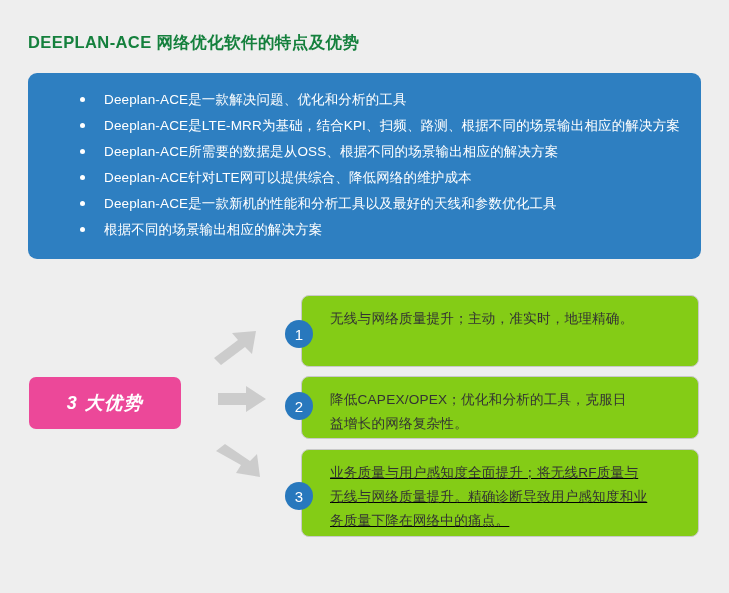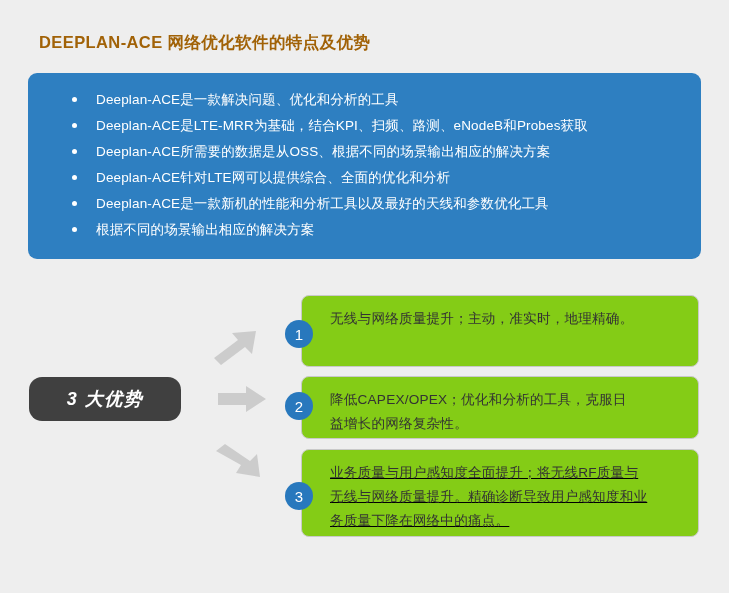--- a/index.html
+++ b/index.html
@@ -11,40 +11,40 @@
     height: 593px;
     background: #eeeeee;
     font-family: "Liberation Sans", "DejaVu Sans", sans-serif;
     overflow: hidden;
     position: relative;
   }
 
   
   .page-title {
     position: absolute;
-    left: 39px;
+    left: 28px;
     top: 32px;
     font-size: 16.5px;
     font-weight: bold;
-    color: #a16207;
+    color: #15803d;
     letter-spacing: 0.4px;
     white-space: nowrap;
   }
 
   
   .feature-panel {
     position: absolute;
     left: 28px;
     top: 73px;
     width: 673px;
     height: 186px;
     background: #2e7fc1;
     border-radius: 9px;
     box-sizing: border-box;
-    padding: 14px 0 0 0;
+    padding: 14px 0 0 8px;
   }
   .feature-list {
     list-style: none;
     margin: 0;
     padding: 0;
   }
   .feature-item {
     display: flex;
     align-items: flex-start;
     height: 26px;
@@ -75,23 +75,23 @@
     width: 729px;
     height: 270px;
   }
 
   
   .advantage-pill {
     position: absolute;
     left: 29px;
     top: 95px;
     width: 152px;
-    height: 44px;
-    background: #404040;
-    border-radius: 13px;
+    height: 52px;
+    background: #ec4899;
+    border-radius: 7px;
     display: flex;
     align-items: center;
     justify-content: center;
   }
   .advantage-pill-label {
     color: #ffffff;
     font-size: 18px;
     font-weight: bold;
     font-style: italic;
     letter-spacing: 1.5px;
@@ -156,31 +156,31 @@
 <div class="feature-panel">
   <ul class="feature-list">
 
     <li class="feature-item">
       <span class="bullet-dot"></span>
       <span class="feature-text">Deeplan-ACE是一款解决问题、优化和分析的工具</span>
     </li>
 
     <li class="feature-item">
       <span class="bullet-dot"></span>
-      <span class="feature-text">Deeplan-ACE是LTE-MRR为基础，结合KPI、扫频、路测、eNodeB和Probes获取</span>
+      <span class="feature-text">Deeplan-ACE是LTE-MRR为基础，结合KPI、扫频、路测、根据不同的场景输出相应的解决方案</span>
     </li>
 
     <li class="feature-item">
       <span class="bullet-dot"></span>
       <span class="feature-text">Deeplan-ACE所需要的数据是从OSS、根据不同的场景输出相应的解决方案</span>
     </li>
 
     <li class="feature-item">
       <span class="bullet-dot"></span>
-      <span class="feature-text">Deeplan-ACE针对LTE网可以提供综合、全面的优化和分析</span>
+      <span class="feature-text">Deeplan-ACE针对LTE网可以提供综合、降低网络的维护成本</span>
     </li>
 
     <li class="feature-item">
       <span class="bullet-dot"></span>
       <span class="feature-text">Deeplan-ACE是一款新机的性能和分析工具以及最好的天线和参数优化工具</span>
     </li>
 
     <li class="feature-item">
       <span class="bullet-dot"></span>
       <span class="feature-text">根据不同的场景输出相应的解决方案</span>

